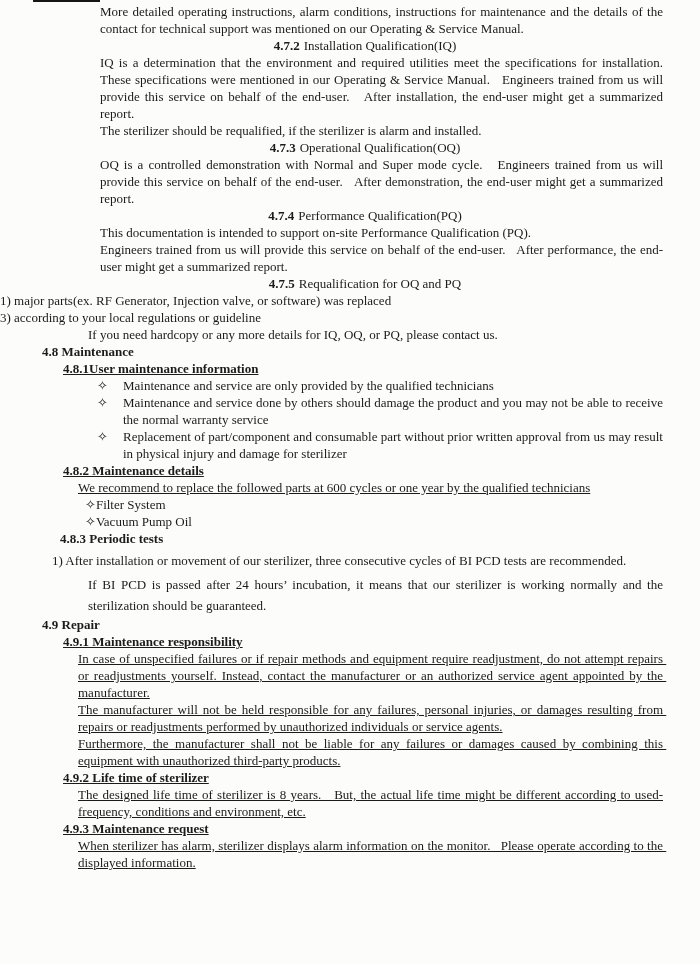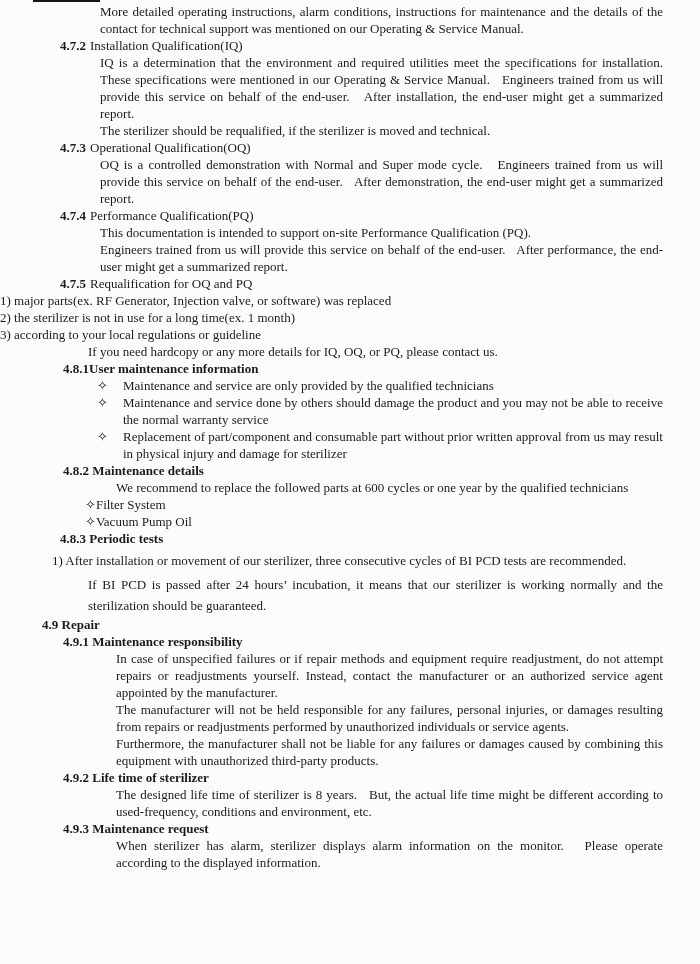--- a/index.html
+++ b/index.html
@@ -15,60 +15,60 @@
   }
   .scan-artifact{
     position:absolute;top:0;left:33px;width:67px;height:2px;background:#161616;
   }
   .content{position:absolute;top:3px;left:0;right:0;}
   .blk{white-space:pre-wrap;}
   .just{text-align:justify;}
   .hnum{font-weight:bold;margin-right:4px;}
   
   .m100{margin-left:100px;margin-right:37px;}
-  .h47 {margin-left:60px;margin-right:30px;}
+  .h47 {margin-left:60px;margin-right:30px;text-align:center;}
   .m113{margin-right:37px;}
   .m88 {margin-left:88px;margin-right:37px;}
   .h1lvl{margin-left:42px;font-weight:bold;}
-  .hsub{margin-left:63px;font-weight:bold;}
+  .hsub{margin-left:63px;font-weight:bold;text-decoration:underline;}
   .h483{margin-left:60px;font-weight:bold;}
-  .m78 {margin-left:116px;margin-right:37px;}
+  .m78 {margin-left:78px;margin-right:37px;text-decoration:underline;}
   .bullet-row{display:flex;margin-left:97px;margin-right:37px;}
   .bullet-row .mark{flex:0 0 26px;}
   .bullet-row .btext{flex:1;text-align:justify;white-space:pre-wrap;}
   .dia{margin-left:85px;}
   .item483{margin-left:52px;margin-right:37px;padding-left:15px;text-indent:-15px;margin-top:5px;}
   .p483{margin-left:88px;margin-right:37px;margin-top:5px;line-height:21px;}
 </style>
 </head>
 <body>
 
 <div class="page">
   <div class="scan-artifact"></div>
   <div class="content">
 
     <div class="blk m100 just">More detailed operating instructions, alarm conditions, instructions for maintenance and the details of the contact for technical support was mentioned on our Operating &amp; Service Manual.</div>
 
     <div class="blk h47"><span class="hnum">4.7.2</span><span>Installation Qualification(IQ)</span></div>
     <div class="blk m100 just">IQ is a determination that the environment and required utilities meet the specifications for installation.   These specifications were mentioned in our Operating &amp; Service Manual.   Engineers trained from us will provide this service on behalf of the end-user.   After installation, the end-user might get a summarized report.</div>
-    <div class="blk m100">The sterilizer should be requalified, if the sterilizer is moved and technical.</div>
+    <div class="blk m100">The sterilizer should be requalified, if the sterilizer is alarm and installed.</div>
 
     <div class="blk h47"><span class="hnum">4.7.3</span><span>Operational Qualification(OQ)</span></div>
     <div class="blk m100 just">OQ is a controlled demonstration with Normal and Super mode cycle.   Engineers trained from us will provide this service on behalf of the end-user.   After demonstration, the end-user might get a summarized report.</div>
 
     <div class="blk h47"><span class="hnum">4.7.4</span><span>Performance Qualification(PQ)</span></div>
     <div class="blk m100">This documentation is intended to support on-site Performance Qualification (PQ).</div>
     <div class="blk m100 just">Engineers trained from us will provide this service on behalf of the end-user.   After performance, the end-user might get a summarized report.</div>
 
     <div class="blk h47"><span class="hnum">4.7.5</span><span>Requalification for OQ and PQ</span></div>
     <div class="blk m113">1) major parts(ex. RF Generator, Injection valve, or software) was replaced</div>
-    <div class="blk m113">2) the sterilizer is not in use for a long time(ex. 1 month)</div>
     <div class="blk m113">3) according to your local regulations or guideline</div>
     <div class="blk m88">If you need hardcopy or any more details for IQ, OQ, or PQ, please contact us.</div>
 
+    <div class="blk h1lvl">4.8 Maintenance</div>
     <div class="blk hsub">4.8.1User maintenance information</div>
 
     <div class="bullet-row">
       <span class="mark">✧</span>
       <span class="btext">Maintenance and service are only provided by the qualified technicians</span>
     </div>
     <div class="bullet-row">
       <span class="mark">✧</span>
       <span class="btext">Maintenance and service done by others should damage the product and you may not be able to receive the normal warranty service</span>
     </div>

